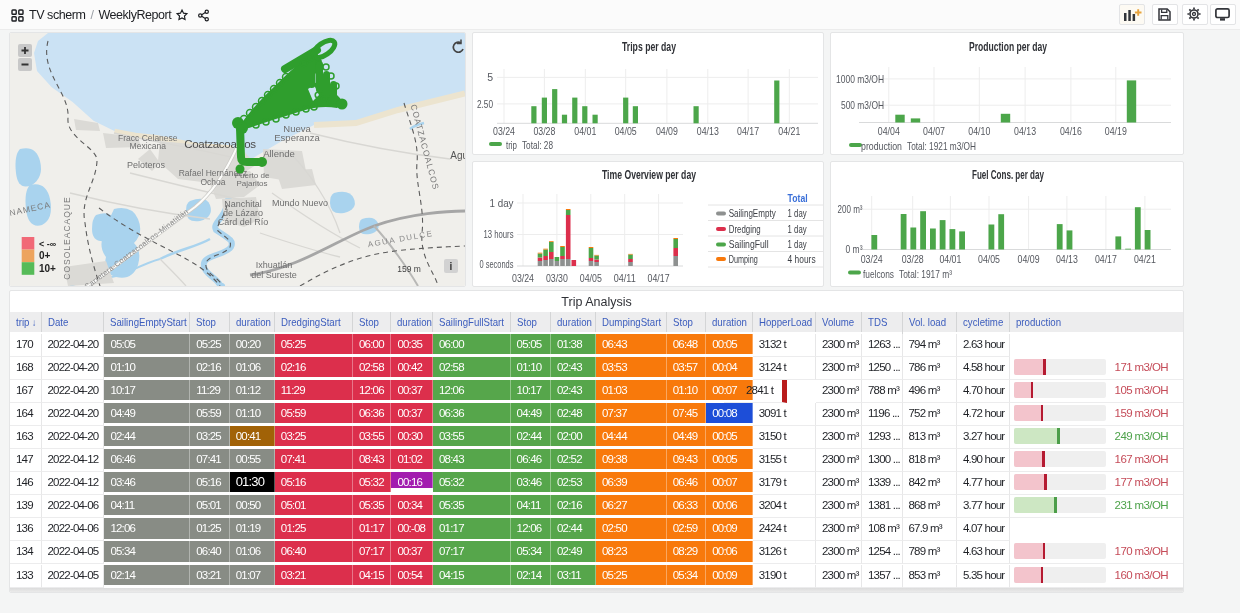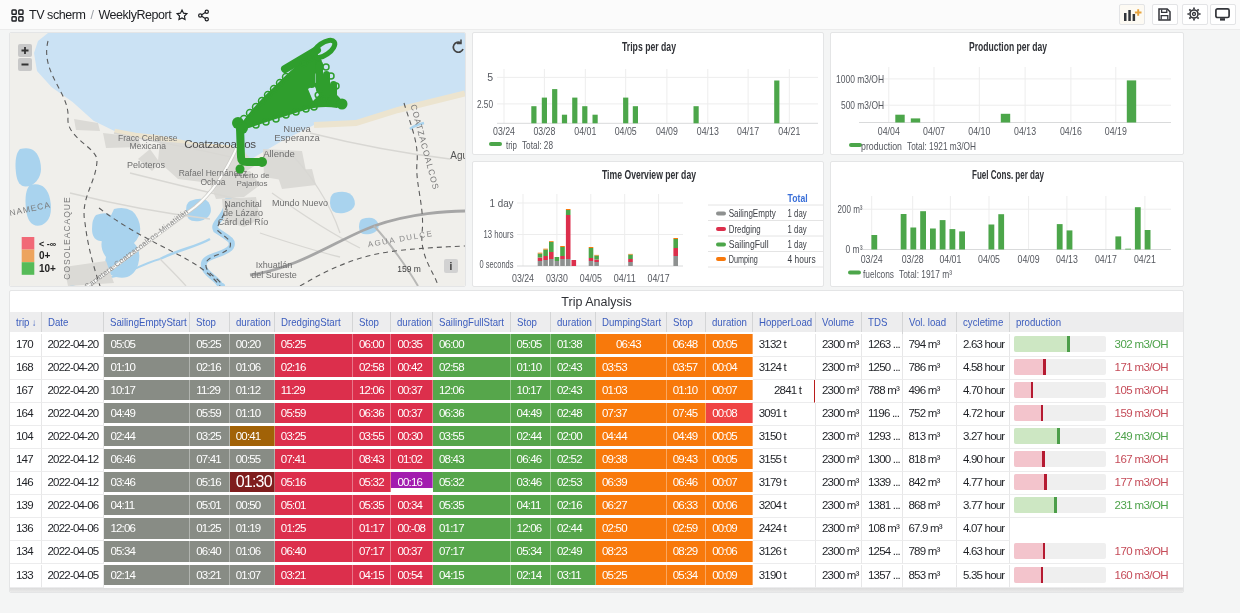--- a/index.html
+++ b/index.html
@@ -422,34 +422,28 @@
     <div style="position:absolute;left:31.5px;top:42.5px;width:62.9px;height:23.1px;color:#1f2126;font-size:11.5px;letter-spacing:-0.8px;line-height:21.3px;padding-left:6px;border-right:1px solid #e7e7e8;border-bottom:1px solid #ececed;overflow:hidden;white-space:nowrap">2022-04-20</div>
     <div style="position:absolute;left:94.4px;top:42.5px;width:85.8px;height:20.3px;background:#888c85;color:#fff;font-size:11.5px;letter-spacing:-0.8px;line-height:20.3px;padding-left:6px;border-right:1px solid rgba(255,255,255,0.35);overflow:hidden;white-space:nowrap">05:05</div>
     <div style="position:absolute;left:180.2px;top:42.5px;width:39.5px;height:20.3px;background:#888c85;color:#fff;font-size:11.5px;letter-spacing:-0.8px;line-height:20.3px;padding-left:6px;border-right:1px solid rgba(255,255,255,0.35);overflow:hidden;white-space:nowrap">05:25</div>
     <div style="position:absolute;left:219.7px;top:42.5px;width:45.1px;height:20.3px;background:#888c85;color:#fff;font-size:11.5px;letter-spacing:-0.8px;line-height:20.3px;padding-left:6px;border-right:1px solid rgba(255,255,255,0.35);overflow:hidden;white-space:nowrap">00:20</div>
     <div style="position:absolute;left:264.8px;top:42.5px;width:78.2px;height:20.3px;background:#dc2f4c;color:#fff;font-size:11.5px;letter-spacing:-0.8px;line-height:20.3px;padding-left:6px;border-right:1px solid rgba(255,255,255,0.35);overflow:hidden;white-space:nowrap">05:25</div>
     <div style="position:absolute;left:343.0px;top:42.5px;width:38.4px;height:20.3px;background:#dc2f4c;color:#fff;font-size:11.5px;letter-spacing:-0.8px;line-height:20.3px;padding-left:6px;border-right:1px solid rgba(255,255,255,0.35);overflow:hidden;white-space:nowrap">06:00</div>
     <div style="position:absolute;left:381.4px;top:42.5px;width:41.6px;height:20.3px;background:#dc2f4c;color:#fff;font-size:11.5px;letter-spacing:-0.8px;line-height:20.3px;padding-left:6px;border-right:1px solid rgba(255,255,255,0.35);overflow:hidden;white-space:nowrap">00:35</div>
     <div style="position:absolute;left:423.0px;top:42.5px;width:77.6px;height:20.3px;background:#56a64b;color:#fff;font-size:11.5px;letter-spacing:-0.8px;line-height:20.3px;padding-left:6px;border-right:1px solid rgba(255,255,255,0.35);overflow:hidden;white-space:nowrap">06:00</div>
     <div style="position:absolute;left:500.6px;top:42.5px;width:40.4px;height:20.3px;background:#56a64b;color:#fff;font-size:11.5px;letter-spacing:-0.8px;line-height:20.3px;padding-left:6px;border-right:1px solid rgba(255,255,255,0.35);overflow:hidden;white-space:nowrap">05:05</div>
     <div style="position:absolute;left:541.0px;top:42.5px;width:45.0px;height:20.3px;background:#56a64b;color:#fff;font-size:11.5px;letter-spacing:-0.8px;line-height:20.3px;padding-left:6px;border-right:1px solid rgba(255,255,255,0.35);overflow:hidden;white-space:nowrap">01:38</div>
-    <div style="position:absolute;left:586.0px;top:42.5px;width:70.7px;height:20.3px;background:#f8790b;color:#fff;font-size:11.5px;letter-spacing:-0.8px;line-height:20.3px;padding-left:20px;border-right:1px solid rgba(255,255,255,0.35);overflow:hidden;white-space:nowrap">06:43</div>
+    <div style="position:absolute;left:586.0px;top:42.5px;width:70.7px;height:20.3px;background:#f8790b;color:#fff;font-size:11.5px;letter-spacing:-0.8px;line-height:20.3px;padding-left:6px;border-right:1px solid rgba(255,255,255,0.35);overflow:hidden;white-space:nowrap">06:43</div>
     <div style="position:absolute;left:656.7px;top:42.5px;width:39.5px;height:20.3px;background:#f8790b;color:#fff;font-size:11.5px;letter-spacing:-0.8px;line-height:20.3px;padding-left:6px;border-right:1px solid rgba(255,255,255,0.35);overflow:hidden;white-space:nowrap">06:48</div>
     <div style="position:absolute;left:696.2px;top:42.5px;width:46.5px;height:20.3px;background:#f8790b;color:#fff;font-size:11.5px;letter-spacing:-0.8px;line-height:20.3px;padding-left:6px;border-right:1px solid rgba(255,255,255,0.35);overflow:hidden;white-space:nowrap">00:05</div>
     <div style="position:absolute;left:742.7px;top:42.5px;width:63.3px;height:23.1px;color:#1f2126;font-size:11.5px;letter-spacing:-0.8px;line-height:21.3px;padding-left:6px;border-right:1px solid #e7e7e8;border-bottom:1px solid #ececed;overflow:hidden;white-space:nowrap">3132 t</div>
     <div style="position:absolute;left:806.0px;top:42.5px;width:46.0px;height:23.1px;color:#1f2126;font-size:11.5px;letter-spacing:-0.8px;line-height:21.3px;padding-left:6px;border-right:1px solid #e7e7e8;border-bottom:1px solid #ececed;overflow:hidden;white-space:nowrap">2300 m³</div>
     <div style="position:absolute;left:852.0px;top:42.5px;width:40.5px;height:23.1px;color:#1f2126;font-size:11.5px;letter-spacing:-0.8px;line-height:21.3px;padding-left:6px;border-right:1px solid #e7e7e8;border-bottom:1px solid #ececed;overflow:hidden;white-space:nowrap">1263 ...</div>
     <div style="position:absolute;left:892.5px;top:42.5px;width:54.5px;height:23.1px;color:#1f2126;font-size:11.5px;letter-spacing:-0.8px;line-height:21.3px;padding-left:6px;border-right:1px solid #e7e7e8;border-bottom:1px solid #ececed;overflow:hidden;white-space:nowrap">794 m³</div>
     <div style="position:absolute;left:947.0px;top:42.5px;width:53.0px;height:23.1px;color:#1f2126;font-size:11.5px;letter-spacing:-0.8px;line-height:21.3px;padding-left:6px;border-right:1px solid #e7e7e8;border-bottom:1px solid #ececed;overflow:hidden;white-space:nowrap">2.63 hour</div>
-    <div style="position:absolute;left:1000px;top:42.5px;width:175px;height:23.1px;border-bottom:1px solid #ececed;">
-      <div style="position:absolute;left:4px;top:2px;width:92px;height:16px;background:#efefef;border-radius:2px"></div>
-      <div style="position:absolute;left:4px;top:2px;width:55.6px;height:16px;background:#cde7c3;border-radius:2px"></div>
-      <div style="position:absolute;left:57.1px;top:2px;width:2.5px;height:16px;background:#4c9e49"></div>
-      <div style="position:absolute;right:17px;top:0;height:21.3px;line-height:21.3px;font-size:11.5px;letter-spacing:-0.6px;color:#4da24a">302 m3/OH</div>
-    </div>
     <div style="position:absolute;left:0.0px;top:65.6px;width:31.5px;height:23.1px;color:#1f2126;font-size:11.5px;letter-spacing:-0.8px;line-height:21.3px;padding-left:6px;border-right:1px solid #e7e7e8;border-bottom:1px solid #ececed;overflow:hidden;white-space:nowrap">168</div>
     <div style="position:absolute;left:31.5px;top:65.6px;width:62.9px;height:23.1px;color:#1f2126;font-size:11.5px;letter-spacing:-0.8px;line-height:21.3px;padding-left:6px;border-right:1px solid #e7e7e8;border-bottom:1px solid #ececed;overflow:hidden;white-space:nowrap">2022-04-20</div>
     <div style="position:absolute;left:94.4px;top:65.6px;width:85.8px;height:20.3px;background:#888c85;color:#fff;font-size:11.5px;letter-spacing:-0.8px;line-height:20.3px;padding-left:6px;border-right:1px solid rgba(255,255,255,0.35);overflow:hidden;white-space:nowrap">01:10</div>
     <div style="position:absolute;left:180.2px;top:65.6px;width:39.5px;height:20.3px;background:#888c85;color:#fff;font-size:11.5px;letter-spacing:-0.8px;line-height:20.3px;padding-left:6px;border-right:1px solid rgba(255,255,255,0.35);overflow:hidden;white-space:nowrap">02:16</div>
     <div style="position:absolute;left:219.7px;top:65.6px;width:45.1px;height:20.3px;background:#888c85;color:#fff;font-size:11.5px;letter-spacing:-0.8px;line-height:20.3px;padding-left:6px;border-right:1px solid rgba(255,255,255,0.35);overflow:hidden;white-space:nowrap">01:06</div>
     <div style="position:absolute;left:264.8px;top:65.6px;width:78.2px;height:20.3px;background:#dc2f4c;color:#fff;font-size:11.5px;letter-spacing:-0.8px;line-height:20.3px;padding-left:6px;border-right:1px solid rgba(255,255,255,0.35);overflow:hidden;white-space:nowrap">02:16</div>
     <div style="position:absolute;left:343.0px;top:65.6px;width:38.4px;height:20.3px;background:#dc2f4c;color:#fff;font-size:11.5px;letter-spacing:-0.8px;line-height:20.3px;padding-left:6px;border-right:1px solid rgba(255,255,255,0.35);overflow:hidden;white-space:nowrap">02:58</div>
     <div style="position:absolute;left:381.4px;top:65.6px;width:41.6px;height:20.3px;background:#dc2f4c;color:#fff;font-size:11.5px;letter-spacing:-0.8px;line-height:20.3px;padding-left:6px;border-right:1px solid rgba(255,255,255,0.35);overflow:hidden;white-space:nowrap">00:42</div>
     <div style="position:absolute;left:423.0px;top:65.6px;width:77.6px;height:20.3px;background:#56a64b;color:#fff;font-size:11.5px;letter-spacing:-0.8px;line-height:20.3px;padding-left:6px;border-right:1px solid rgba(255,255,255,0.35);overflow:hidden;white-space:nowrap">02:58</div>
     <div style="position:absolute;left:500.6px;top:65.6px;width:40.4px;height:20.3px;background:#56a64b;color:#fff;font-size:11.5px;letter-spacing:-0.8px;line-height:20.3px;padding-left:6px;border-right:1px solid rgba(255,255,255,0.35);overflow:hidden;white-space:nowrap">01:10</div>
@@ -475,21 +469,21 @@
     <div style="position:absolute;left:219.7px;top:88.7px;width:45.1px;height:20.3px;background:#888c85;color:#fff;font-size:11.5px;letter-spacing:-0.8px;line-height:20.3px;padding-left:6px;border-right:1px solid rgba(255,255,255,0.35);overflow:hidden;white-space:nowrap">01:12</div>
     <div style="position:absolute;left:264.8px;top:88.7px;width:78.2px;height:20.3px;background:#dc2f4c;color:#fff;font-size:11.5px;letter-spacing:-0.8px;line-height:20.3px;padding-left:6px;border-right:1px solid rgba(255,255,255,0.35);overflow:hidden;white-space:nowrap">11:29</div>
     <div style="position:absolute;left:343.0px;top:88.7px;width:38.4px;height:20.3px;background:#dc2f4c;color:#fff;font-size:11.5px;letter-spacing:-0.8px;line-height:20.3px;padding-left:6px;border-right:1px solid rgba(255,255,255,0.35);overflow:hidden;white-space:nowrap">12:06</div>
     <div style="position:absolute;left:381.4px;top:88.7px;width:41.6px;height:20.3px;background:#dc2f4c;color:#fff;font-size:11.5px;letter-spacing:-0.8px;line-height:20.3px;padding-left:6px;border-right:1px solid rgba(255,255,255,0.35);overflow:hidden;white-space:nowrap">00:37</div>
     <div style="position:absolute;left:423.0px;top:88.7px;width:77.6px;height:20.3px;background:#56a64b;color:#fff;font-size:11.5px;letter-spacing:-0.8px;line-height:20.3px;padding-left:6px;border-right:1px solid rgba(255,255,255,0.35);overflow:hidden;white-space:nowrap">12:06</div>
     <div style="position:absolute;left:500.6px;top:88.7px;width:40.4px;height:20.3px;background:#56a64b;color:#fff;font-size:11.5px;letter-spacing:-0.8px;line-height:20.3px;padding-left:6px;border-right:1px solid rgba(255,255,255,0.35);overflow:hidden;white-space:nowrap">10:17</div>
     <div style="position:absolute;left:541.0px;top:88.7px;width:45.0px;height:20.3px;background:#56a64b;color:#fff;font-size:11.5px;letter-spacing:-0.8px;line-height:20.3px;padding-left:6px;border-right:1px solid rgba(255,255,255,0.35);overflow:hidden;white-space:nowrap">02:43</div>
     <div style="position:absolute;left:586.0px;top:88.7px;width:70.7px;height:20.3px;background:#f8790b;color:#fff;font-size:11.5px;letter-spacing:-0.8px;line-height:20.3px;padding-left:6px;border-right:1px solid rgba(255,255,255,0.35);overflow:hidden;white-space:nowrap">01:03</div>
     <div style="position:absolute;left:656.7px;top:88.7px;width:39.5px;height:20.3px;background:#f8790b;color:#fff;font-size:11.5px;letter-spacing:-0.8px;line-height:20.3px;padding-left:6px;border-right:1px solid rgba(255,255,255,0.35);overflow:hidden;white-space:nowrap">01:10</div>
     <div style="position:absolute;left:696.2px;top:88.7px;width:46.5px;height:20.3px;background:#f8790b;color:#fff;font-size:11.5px;letter-spacing:-0.8px;line-height:20.3px;padding-left:6px;border-right:1px solid rgba(255,255,255,0.35);overflow:hidden;white-space:nowrap">00:07</div>
-    <div style="position:absolute;left:742px;top:88.7px;width:63.3px;height:23.1px;color:#1f2126;font-size:11.5px;letter-spacing:-0.8px;line-height:21.3px;padding-left:22px;border-right:1px solid #b91c1c;border-bottom:1px solid #ececed;overflow:hidden;white-space:nowrap">2841 t</div>
+    <div style="position:absolute;left:714px;top:88.7px;width:63.3px;height:23.1px;color:#1f2126;font-size:11.5px;letter-spacing:-0.8px;line-height:21.3px;padding-left:22px;border-right:5px solid #b91c1c;border-bottom:1px solid #ececed;overflow:hidden;white-space:nowrap">2841 t</div>
     <div style="position:absolute;left:806.0px;top:88.7px;width:46.0px;height:23.1px;color:#1f2126;font-size:11.5px;letter-spacing:-0.8px;line-height:21.3px;padding-left:6px;border-right:1px solid #e7e7e8;border-bottom:1px solid #ececed;overflow:hidden;white-space:nowrap">2300 m³</div>
     <div style="position:absolute;left:852.0px;top:88.7px;width:40.5px;height:23.1px;color:#1f2126;font-size:11.5px;letter-spacing:-0.8px;line-height:21.3px;padding-left:6px;border-right:1px solid #e7e7e8;border-bottom:1px solid #ececed;overflow:hidden;white-space:nowrap">788 m³</div>
     <div style="position:absolute;left:892.5px;top:88.7px;width:54.5px;height:23.1px;color:#1f2126;font-size:11.5px;letter-spacing:-0.8px;line-height:21.3px;padding-left:6px;border-right:1px solid #e7e7e8;border-bottom:1px solid #ececed;overflow:hidden;white-space:nowrap">496 m³</div>
     <div style="position:absolute;left:947.0px;top:88.7px;width:53.0px;height:23.1px;color:#1f2126;font-size:11.5px;letter-spacing:-0.8px;line-height:21.3px;padding-left:6px;border-right:1px solid #e7e7e8;border-bottom:1px solid #ececed;overflow:hidden;white-space:nowrap">4.70 hour</div>
     <div style="position:absolute;left:1000px;top:88.7px;width:175px;height:23.1px;border-bottom:1px solid #ececed;">
       <div style="position:absolute;left:4px;top:2px;width:92px;height:16px;background:#efefef;border-radius:2px"></div>
       <div style="position:absolute;left:4px;top:2px;width:19.3px;height:16px;background:#f3c4cc;border-radius:2px"></div>
       <div style="position:absolute;left:20.8px;top:2px;width:2.5px;height:16px;background:#b51a31"></div>
       <div style="position:absolute;right:17px;top:0;height:21.3px;line-height:21.3px;font-size:11.5px;letter-spacing:-0.6px;color:#c54b58">105 m3/OH</div>
     </div>
@@ -499,33 +493,33 @@
     <div style="position:absolute;left:180.2px;top:111.8px;width:39.5px;height:20.3px;background:#888c85;color:#fff;font-size:11.5px;letter-spacing:-0.8px;line-height:20.3px;padding-left:6px;border-right:1px solid rgba(255,255,255,0.35);overflow:hidden;white-space:nowrap">05:59</div>
     <div style="position:absolute;left:219.7px;top:111.8px;width:45.1px;height:20.3px;background:#888c85;color:#fff;font-size:11.5px;letter-spacing:-0.8px;line-height:20.3px;padding-left:6px;border-right:1px solid rgba(255,255,255,0.35);overflow:hidden;white-space:nowrap">01:10</div>
     <div style="position:absolute;left:264.8px;top:111.8px;width:78.2px;height:20.3px;background:#dc2f4c;color:#fff;font-size:11.5px;letter-spacing:-0.8px;line-height:20.3px;padding-left:6px;border-right:1px solid rgba(255,255,255,0.35);overflow:hidden;white-space:nowrap">05:59</div>
     <div style="position:absolute;left:343.0px;top:111.8px;width:38.4px;height:20.3px;background:#dc2f4c;color:#fff;font-size:11.5px;letter-spacing:-0.8px;line-height:20.3px;padding-left:6px;border-right:1px solid rgba(255,255,255,0.35);overflow:hidden;white-space:nowrap">06:36</div>
     <div style="position:absolute;left:381.4px;top:111.8px;width:41.6px;height:20.3px;background:#dc2f4c;color:#fff;font-size:11.5px;letter-spacing:-0.8px;line-height:20.3px;padding-left:6px;border-right:1px solid rgba(255,255,255,0.35);overflow:hidden;white-space:nowrap">00:37</div>
     <div style="position:absolute;left:423.0px;top:111.8px;width:77.6px;height:20.3px;background:#56a64b;color:#fff;font-size:11.5px;letter-spacing:-0.8px;line-height:20.3px;padding-left:6px;border-right:1px solid rgba(255,255,255,0.35);overflow:hidden;white-space:nowrap">06:36</div>
     <div style="position:absolute;left:500.6px;top:111.8px;width:40.4px;height:20.3px;background:#56a64b;color:#fff;font-size:11.5px;letter-spacing:-0.8px;line-height:20.3px;padding-left:6px;border-right:1px solid rgba(255,255,255,0.35);overflow:hidden;white-space:nowrap">04:49</div>
     <div style="position:absolute;left:541.0px;top:111.8px;width:45.0px;height:20.3px;background:#56a64b;color:#fff;font-size:11.5px;letter-spacing:-0.8px;line-height:20.3px;padding-left:6px;border-right:1px solid rgba(255,255,255,0.35);overflow:hidden;white-space:nowrap">02:48</div>
     <div style="position:absolute;left:586.0px;top:111.8px;width:70.7px;height:20.3px;background:#f8790b;color:#fff;font-size:11.5px;letter-spacing:-0.8px;line-height:20.3px;padding-left:6px;border-right:1px solid rgba(255,255,255,0.35);overflow:hidden;white-space:nowrap">07:37</div>
     <div style="position:absolute;left:656.7px;top:111.8px;width:39.5px;height:20.3px;background:#f8790b;color:#fff;font-size:11.5px;letter-spacing:-0.8px;line-height:20.3px;padding-left:6px;border-right:1px solid rgba(255,255,255,0.35);overflow:hidden;white-space:nowrap">07:45</div>
-    <div style="position:absolute;left:696.2px;top:111.8px;width:46.5px;height:20.3px;background:#ef4444;color:#fff;font-size:11.5px;letter-spacing:-0.8px;line-height:20.3px;padding-left:6px;border-right:1px solid rgba(255,255,255,0.35);overflow:hidden;white-space:nowrap">00:08</div>
+    <div style="position:absolute;left:696.2px;top:111.8px;width:46.5px;height:20.3px;background:#1d4ed8;color:#fff;font-size:11.5px;letter-spacing:-0.8px;line-height:20.3px;padding-left:6px;border-right:1px solid rgba(255,255,255,0.35);overflow:hidden;white-space:nowrap">00:08</div>
     <div style="position:absolute;left:742.7px;top:111.8px;width:63.3px;height:23.1px;color:#1f2126;font-size:11.5px;letter-spacing:-0.8px;line-height:21.3px;padding-left:6px;border-right:1px solid #e7e7e8;border-bottom:1px solid #ececed;overflow:hidden;white-space:nowrap">3091 t</div>
     <div style="position:absolute;left:806.0px;top:111.8px;width:46.0px;height:23.1px;color:#1f2126;font-size:11.5px;letter-spacing:-0.8px;line-height:21.3px;padding-left:6px;border-right:1px solid #e7e7e8;border-bottom:1px solid #ececed;overflow:hidden;white-space:nowrap">2300 m³</div>
     <div style="position:absolute;left:852.0px;top:111.8px;width:40.5px;height:23.1px;color:#1f2126;font-size:11.5px;letter-spacing:-0.8px;line-height:21.3px;padding-left:6px;border-right:1px solid #e7e7e8;border-bottom:1px solid #ececed;overflow:hidden;white-space:nowrap">1196 ...</div>
     <div style="position:absolute;left:892.5px;top:111.8px;width:54.5px;height:23.1px;color:#1f2126;font-size:11.5px;letter-spacing:-0.8px;line-height:21.3px;padding-left:6px;border-right:1px solid #e7e7e8;border-bottom:1px solid #ececed;overflow:hidden;white-space:nowrap">752 m³</div>
     <div style="position:absolute;left:947.0px;top:111.8px;width:53.0px;height:23.1px;color:#1f2126;font-size:11.5px;letter-spacing:-0.8px;line-height:21.3px;padding-left:6px;border-right:1px solid #e7e7e8;border-bottom:1px solid #ececed;overflow:hidden;white-space:nowrap">4.72 hour</div>
     <div style="position:absolute;left:1000px;top:111.8px;width:175px;height:23.1px;border-bottom:1px solid #ececed;">
       <div style="position:absolute;left:4px;top:2px;width:92px;height:16px;background:#efefef;border-radius:2px"></div>
       <div style="position:absolute;left:4px;top:2px;width:29.3px;height:16px;background:#f3c4cc;border-radius:2px"></div>
       <div style="position:absolute;left:30.8px;top:2px;width:2.5px;height:16px;background:#b51a31"></div>
       <div style="position:absolute;right:17px;top:0;height:21.3px;line-height:21.3px;font-size:11.5px;letter-spacing:-0.6px;color:#c54b58">159 m3/OH</div>
     </div>
-    <div style="position:absolute;left:0.0px;top:134.9px;width:31.5px;height:23.1px;color:#1f2126;font-size:11.5px;letter-spacing:-0.8px;line-height:21.3px;padding-left:6px;border-right:1px solid #e7e7e8;border-bottom:1px solid #ececed;overflow:hidden;white-space:nowrap">104</div>
+    <div style="position:absolute;left:0.0px;top:134.9px;width:31.5px;height:23.1px;color:#1f2126;font-size:11.5px;letter-spacing:-0.8px;line-height:21.3px;padding-left:6px;border-right:1px solid #e7e7e8;border-bottom:1px solid #ececed;overflow:hidden;white-space:nowrap">163</div>
     <div style="position:absolute;left:31.5px;top:134.9px;width:62.9px;height:23.1px;color:#1f2126;font-size:11.5px;letter-spacing:-0.8px;line-height:21.3px;padding-left:6px;border-right:1px solid #e7e7e8;border-bottom:1px solid #ececed;overflow:hidden;white-space:nowrap">2022-04-20</div>
     <div style="position:absolute;left:94.4px;top:134.9px;width:85.8px;height:20.3px;background:#888c85;color:#fff;font-size:11.5px;letter-spacing:-0.8px;line-height:20.3px;padding-left:6px;border-right:1px solid rgba(255,255,255,0.35);overflow:hidden;white-space:nowrap">02:44</div>
     <div style="position:absolute;left:180.2px;top:134.9px;width:39.5px;height:20.3px;background:#888c85;color:#fff;font-size:11.5px;letter-spacing:-0.8px;line-height:20.3px;padding-left:6px;border-right:1px solid rgba(255,255,255,0.35);overflow:hidden;white-space:nowrap">03:25</div>
     <div style="position:absolute;left:219.7px;top:134.9px;width:45.1px;height:20.3px;background:#a16207;color:#fff;font-size:11.5px;letter-spacing:-0.8px;line-height:20.3px;padding-left:6px;border-right:1px solid rgba(255,255,255,0.35);overflow:hidden;white-space:nowrap">00:41</div>
     <div style="position:absolute;left:264.8px;top:134.9px;width:78.2px;height:20.3px;background:#dc2f4c;color:#fff;font-size:11.5px;letter-spacing:-0.8px;line-height:20.3px;padding-left:6px;border-right:1px solid rgba(255,255,255,0.35);overflow:hidden;white-space:nowrap">03:25</div>
     <div style="position:absolute;left:343.0px;top:134.9px;width:38.4px;height:20.3px;background:#dc2f4c;color:#fff;font-size:11.5px;letter-spacing:-0.8px;line-height:20.3px;padding-left:6px;border-right:1px solid rgba(255,255,255,0.35);overflow:hidden;white-space:nowrap">03:55</div>
     <div style="position:absolute;left:381.4px;top:134.9px;width:41.6px;height:20.3px;background:#dc2f4c;color:#fff;font-size:11.5px;letter-spacing:-0.8px;line-height:20.3px;padding-left:6px;border-right:1px solid rgba(255,255,255,0.35);overflow:hidden;white-space:nowrap">00:30</div>
     <div style="position:absolute;left:423.0px;top:134.9px;width:77.6px;height:20.3px;background:#56a64b;color:#fff;font-size:11.5px;letter-spacing:-0.8px;line-height:20.3px;padding-left:6px;border-right:1px solid rgba(255,255,255,0.35);overflow:hidden;white-space:nowrap">03:55</div>
     <div style="position:absolute;left:500.6px;top:134.9px;width:40.4px;height:20.3px;background:#56a64b;color:#fff;font-size:11.5px;letter-spacing:-0.8px;line-height:20.3px;padding-left:6px;border-right:1px solid rgba(255,255,255,0.35);overflow:hidden;white-space:nowrap">02:44</div>
     <div style="position:absolute;left:541.0px;top:134.9px;width:45.0px;height:20.3px;background:#56a64b;color:#fff;font-size:11.5px;letter-spacing:-0.8px;line-height:20.3px;padding-left:6px;border-right:1px solid rgba(255,255,255,0.35);overflow:hidden;white-space:nowrap">02:00</div>
@@ -565,21 +559,21 @@
     <div style="position:absolute;left:1000px;top:158.0px;width:175px;height:23.1px;border-bottom:1px solid #ececed;">
       <div style="position:absolute;left:4px;top:2px;width:92px;height:16px;background:#efefef;border-radius:2px"></div>
       <div style="position:absolute;left:4px;top:2px;width:30.7px;height:16px;background:#f3c4cc;border-radius:2px"></div>
       <div style="position:absolute;left:32.2px;top:2px;width:2.5px;height:16px;background:#b51a31"></div>
       <div style="position:absolute;right:17px;top:0;height:21.3px;line-height:21.3px;font-size:11.5px;letter-spacing:-0.6px;color:#c54b58">167 m3/OH</div>
     </div>
     <div style="position:absolute;left:0.0px;top:181.1px;width:31.5px;height:23.1px;color:#1f2126;font-size:11.5px;letter-spacing:-0.8px;line-height:21.3px;padding-left:6px;border-right:1px solid #e7e7e8;border-bottom:1px solid #ececed;overflow:hidden;white-space:nowrap">146</div>
     <div style="position:absolute;left:31.5px;top:181.1px;width:62.9px;height:23.1px;color:#1f2126;font-size:11.5px;letter-spacing:-0.8px;line-height:21.3px;padding-left:6px;border-right:1px solid #e7e7e8;border-bottom:1px solid #ececed;overflow:hidden;white-space:nowrap">2022-04-12</div>
     <div style="position:absolute;left:94.4px;top:181.1px;width:85.8px;height:20.3px;background:#888c85;color:#fff;font-size:11.5px;letter-spacing:-0.8px;line-height:20.3px;padding-left:6px;border-right:1px solid rgba(255,255,255,0.35);overflow:hidden;white-space:nowrap">03:46</div>
     <div style="position:absolute;left:180.2px;top:181.1px;width:39.5px;height:20.3px;background:#888c85;color:#fff;font-size:11.5px;letter-spacing:-0.8px;line-height:20.3px;padding-left:6px;border-right:1px solid rgba(255,255,255,0.35);overflow:hidden;white-space:nowrap">05:16</div>
-    <div style="position:absolute;left:219.7px;top:181.1px;width:45.1px;height:20.3px;background:#7f1d1d;color:#fff;font-size:16px;letter-spacing:-0.8px;line-height:20.3px;padding-left:6px;border-right:1px solid rgba(255,255,255,0.35);overflow:hidden;white-space:nowrap">01:30</div>
+    <div style="position:absolute;left:219.7px;top:181.1px;width:45.1px;height:20.3px;background:#000000;color:#fff;font-size:13px;letter-spacing:-0.8px;line-height:20.3px;padding-left:6px;border-right:1px solid rgba(255,255,255,0.35);overflow:hidden;white-space:nowrap">01:30</div>
     <div style="position:absolute;left:264.8px;top:181.1px;width:78.2px;height:20.3px;background:#dc2f4c;color:#fff;font-size:11.5px;letter-spacing:-0.8px;line-height:20.3px;padding-left:6px;border-right:1px solid rgba(255,255,255,0.35);overflow:hidden;white-space:nowrap">05:16</div>
     <div style="position:absolute;left:343.0px;top:181.1px;width:38.4px;height:20.3px;background:#dc2f4c;color:#fff;font-size:11.5px;letter-spacing:-0.8px;line-height:20.3px;padding-left:6px;border-right:1px solid rgba(255,255,255,0.35);overflow:hidden;white-space:nowrap">05:32</div>
     <div style="position:absolute;left:381.4px;top:181.1px;width:41.6px;height:16px;background:#a21caf;color:#fff;font-size:11.5px;letter-spacing:-0.8px;line-height:20.3px;padding-left:6px;border-right:1px solid rgba(255,255,255,0.35);overflow:hidden;white-space:nowrap">00:16</div>
     <div style="position:absolute;left:423.0px;top:181.1px;width:77.6px;height:20.3px;background:#56a64b;color:#fff;font-size:11.5px;letter-spacing:-0.8px;line-height:20.3px;padding-left:6px;border-right:1px solid rgba(255,255,255,0.35);overflow:hidden;white-space:nowrap">05:32</div>
     <div style="position:absolute;left:500.6px;top:181.1px;width:40.4px;height:20.3px;background:#56a64b;color:#fff;font-size:11.5px;letter-spacing:-0.8px;line-height:20.3px;padding-left:6px;border-right:1px solid rgba(255,255,255,0.35);overflow:hidden;white-space:nowrap">03:46</div>
     <div style="position:absolute;left:541.0px;top:181.1px;width:45.0px;height:20.3px;background:#56a64b;color:#fff;font-size:11.5px;letter-spacing:-0.8px;line-height:20.3px;padding-left:6px;border-right:1px solid rgba(255,255,255,0.35);overflow:hidden;white-space:nowrap">02:53</div>
     <div style="position:absolute;left:586.0px;top:181.1px;width:70.7px;height:20.3px;background:#f8790b;color:#fff;font-size:11.5px;letter-spacing:-0.8px;line-height:20.3px;padding-left:6px;border-right:1px solid rgba(255,255,255,0.35);overflow:hidden;white-space:nowrap">06:39</div>
     <div style="position:absolute;left:656.7px;top:181.1px;width:39.5px;height:20.3px;background:#f8790b;color:#fff;font-size:11.5px;letter-spacing:-0.8px;line-height:20.3px;padding-left:6px;border-right:1px solid rgba(255,255,255,0.35);overflow:hidden;white-space:nowrap">06:46</div>
     <div style="position:absolute;left:696.2px;top:181.1px;width:46.5px;height:20.3px;background:#f8790b;color:#fff;font-size:11.5px;letter-spacing:-0.8px;line-height:20.3px;padding-left:6px;border-right:1px solid rgba(255,255,255,0.35);overflow:hidden;white-space:nowrap">00:07</div>
     <div style="position:absolute;left:742.7px;top:181.1px;width:63.3px;height:23.1px;color:#1f2126;font-size:11.5px;letter-spacing:-0.8px;line-height:21.3px;padding-left:6px;border-right:1px solid #e7e7e8;border-bottom:1px solid #ececed;overflow:hidden;white-space:nowrap">3179 t</div>

